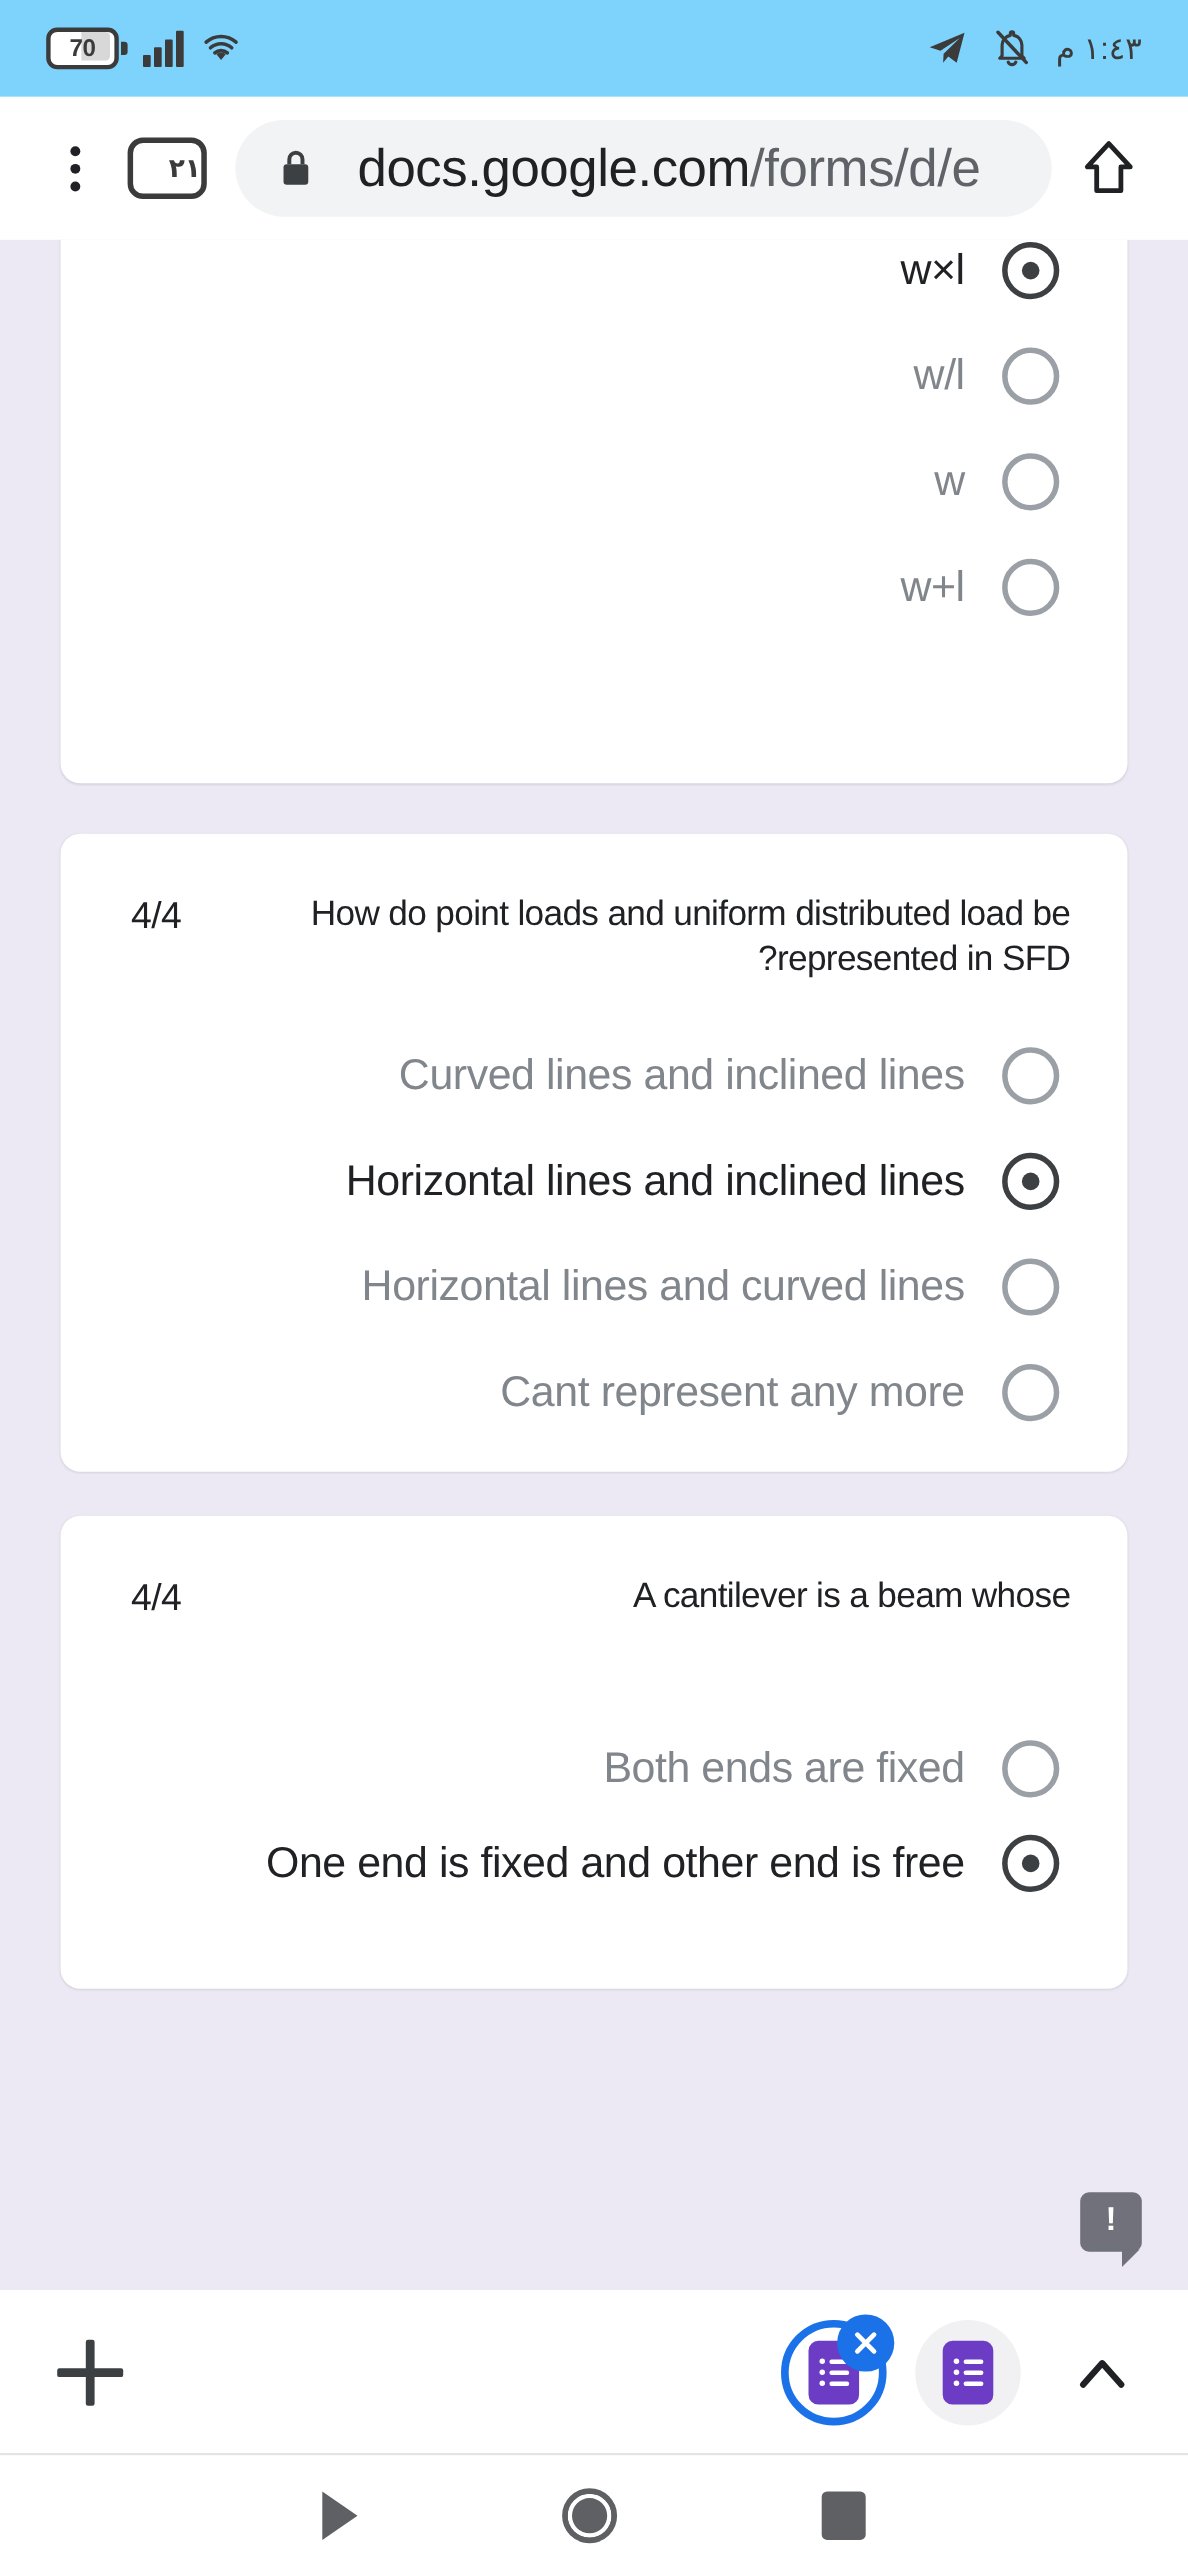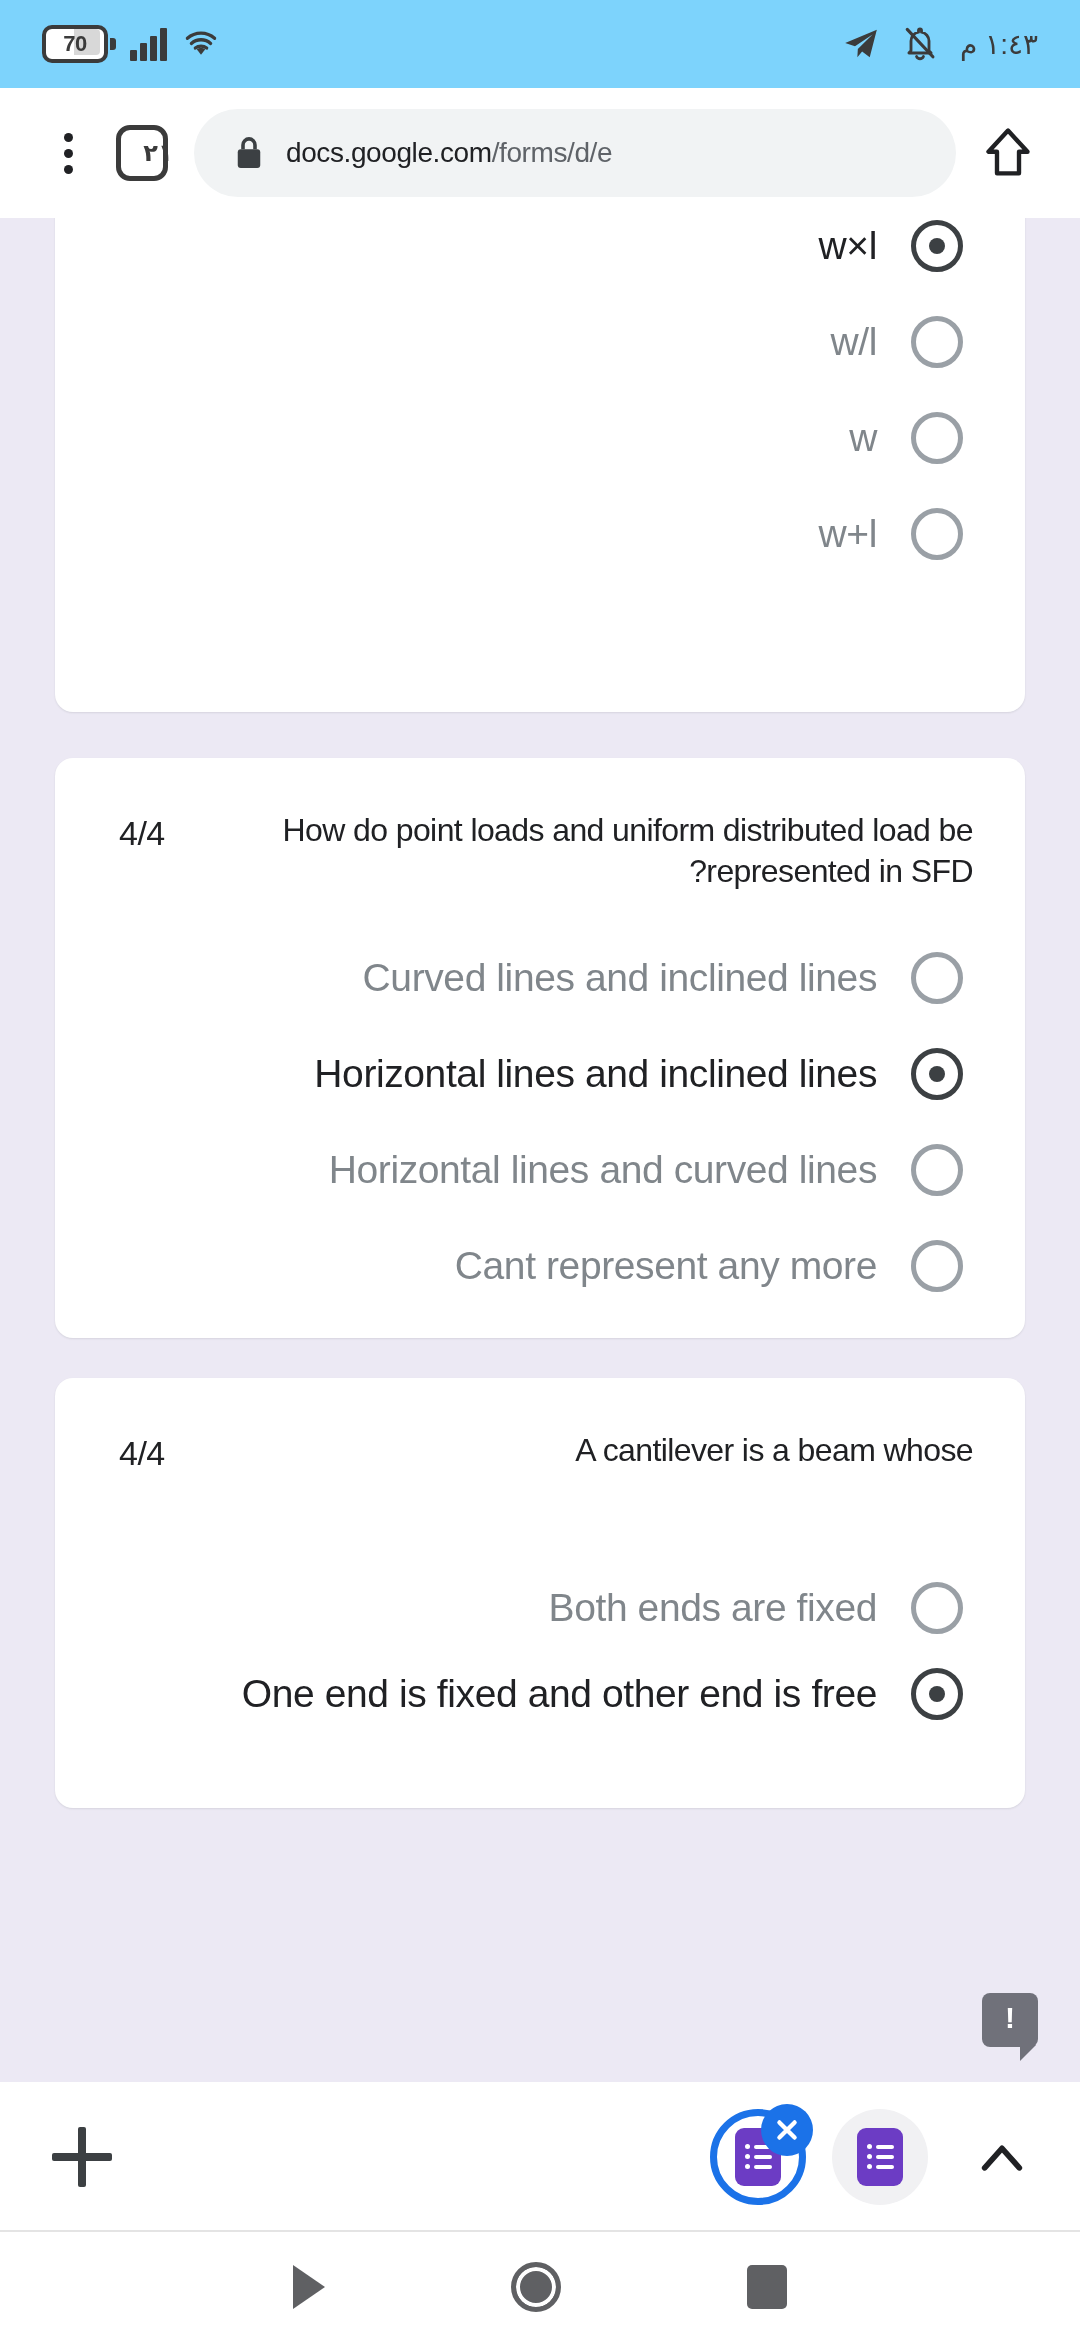--- a/index.html
+++ b/index.html
@@ -56,34 +56,35 @@
   .toolbar {
     position:absolute; left:0; top:88px; width:1080px; height:130px;
     background:#ffffff; display:flex; align-items:center;
     padding: 0 46px; gap: 26px;
   }
   .menu-dots { width:44px; height:58px; display:flex; flex-direction:column;
                align-items:center; justify-content:center; gap:7px; }
   .menu-dots b { display:block; width:9px; height:9px; border-radius:50%; background:#202124; }
 
   .tabcount {
-    width:52px; height:56px; border:5px solid #3b3b3b; border-radius:14px;
+    width:72px; height:56px; border:5px solid #3b3b3b; border-radius:14px;
     display:flex; align-items:center; justify-content:center;
     font-size:24px; color:#3b3b3b; font-weight:600;padding-left:32px;
   }
 
   .urlbar {
     flex:1; height:88px; background:#f1f3f4; border-radius:48px;
     display:flex; align-items:center; gap:22px; padding: 0 40px;
     overflow:hidden;
   }
   .lock { width:30px; height:36px; flex:0 0 auto; }
   .url-text {
-    font-size:28px; color:#5f6368; white-space:nowrap; overflow:hidden;
+    font-size:48px; color:#5f6368; white-space:nowrap; overflow:hidden;
     letter-spacing:-0.4px;
+    margin-left:19px;
   }
   .url-text .host { color:#202124; }
   .home-ico { width:52px; height:54px; flex:0 0 auto; }
 
   
   .content {
     position:absolute; left:0; top:218px; width:1080px; height:1864px;
     background:#ece9f4; overflow:hidden;
   }
   .card {

